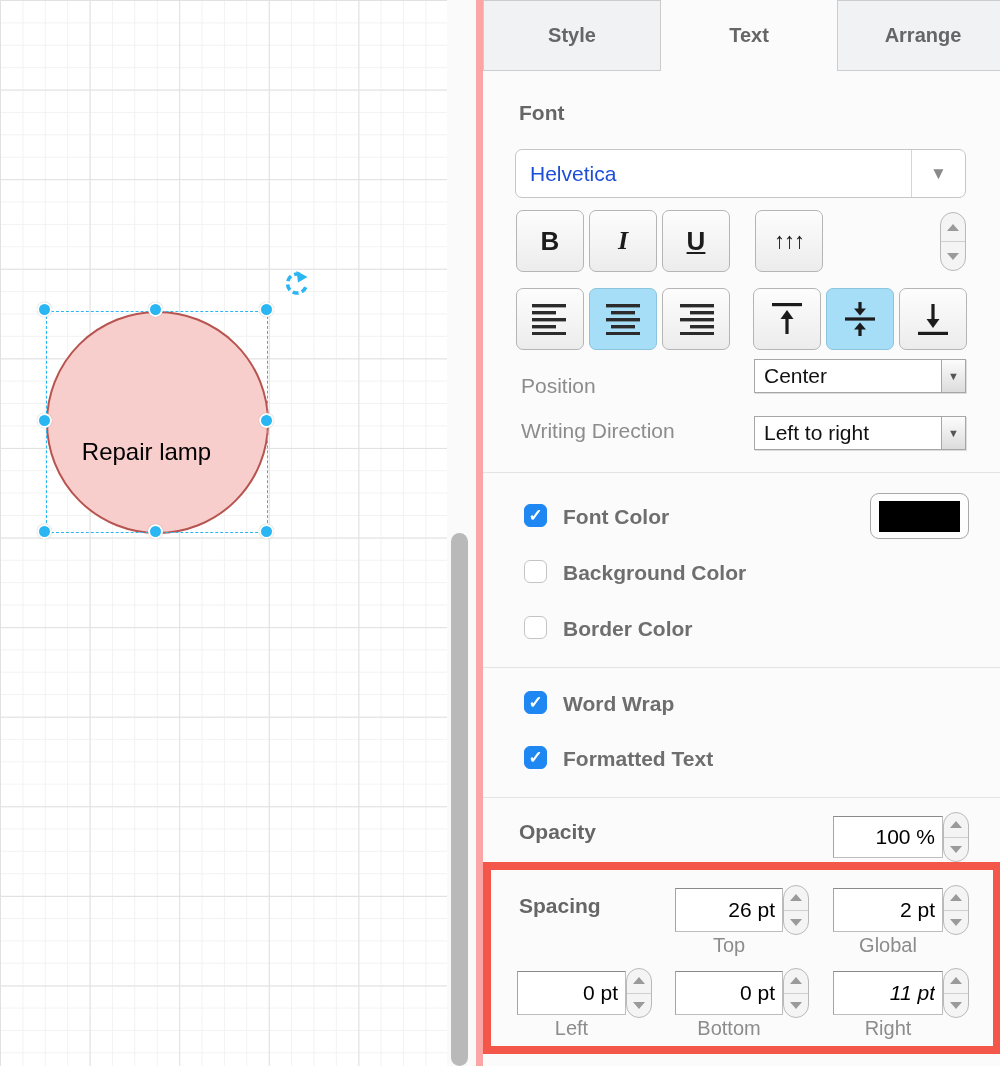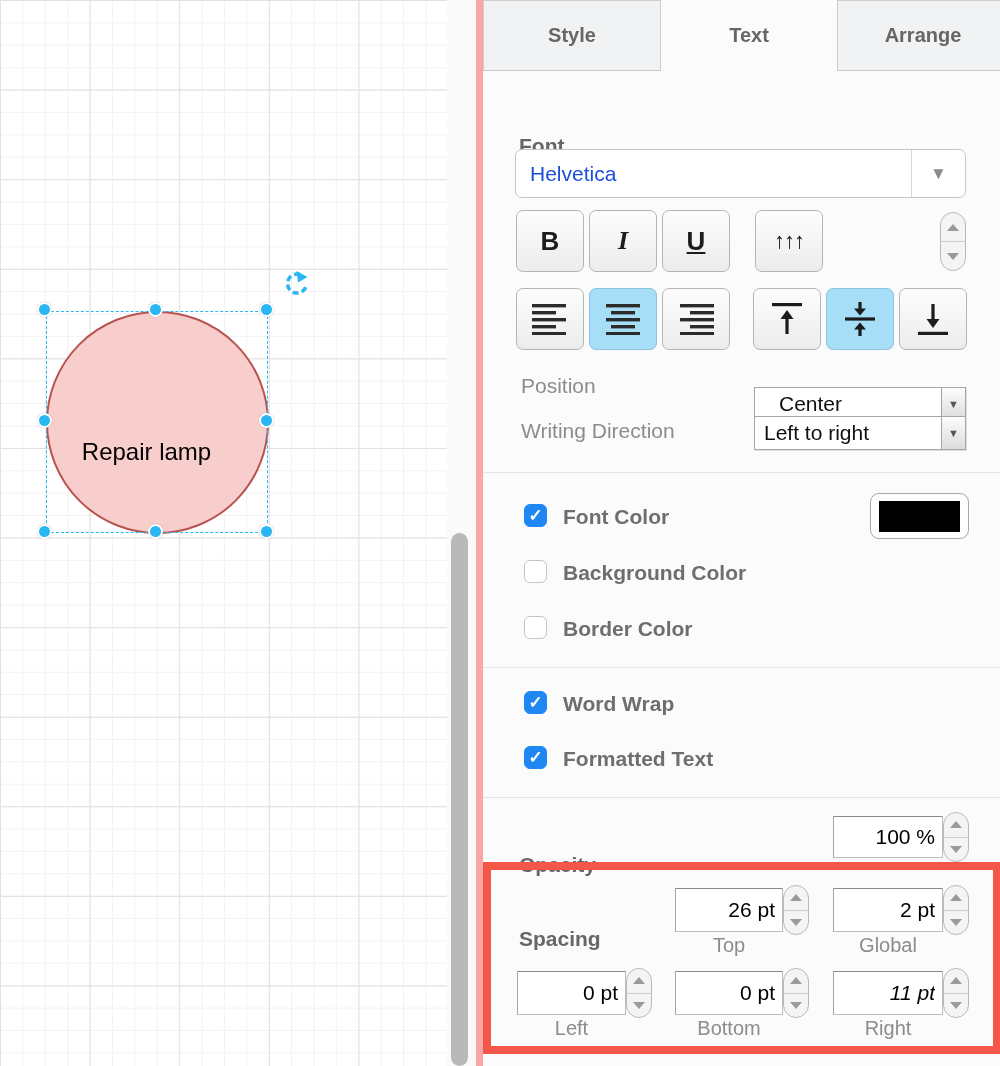--- a/index.html
+++ b/index.html
@@ -52,21 +52,21 @@
 
   
   #tabbar { position:absolute; left:0; top:0; width:524px; height:71px; }
   .tab {
     position:absolute; top:0; height:71px; display:flex; align-items:center; justify-content:center;
     font-size:20px; font-weight:bold; color:#666; cursor:default;
     background:#f1f2f3; border:1px solid #ccc;
   }
   .tab.active { background:#fbfbfb; border-bottom:none; border-top:none; }
 
-  .section-title { font-size:21px; font-weight:bold; color:#666;margin-top:33px; }
+  .section-title { font-size:21px; font-weight:bold; color:#666; }
   .plain-label  { font-size:21px; color:#8c8c8c; }
   .check-label  { font-size:21px; font-weight:bold; color:#6e6e6e; }
 
   
   .font-select {
     position:absolute; left:32px; top:149px; width:451px; height:49px;
     background:#fff; border:1px solid #c6c6c6; border-radius:7px;
     display:flex; align-items:center;
   }
   .font-select .name { flex:1; padding-left:14px; font-size:21px; color:#1d4ed8; }
@@ -267,21 +267,21 @@
       </div>
     <div class="tbtn" style="left:416px; top:288px;">
       <svg width="34" height="34" viewBox="0 0 34 34">
         <rect x="2" y="29.8" width="30" height="3.2" fill="#1c1c1c"></rect>
         <rect x="15.4" y="2" width="3.2" height="17" fill="#1c1c1c"></rect>
         <polygon points="17,26 10.5,17 23.5,17" fill="#1c1c1c"></polygon>
         </svg>
       </div>
 
     <div class="p-abs plain-label" style="left:38px; top:374px;">Position</div>
-    <div class="mini-select" style="left:271px; top:387px;padding-left:15px;">
+    <div class="mini-select" style="left:271px; top:359px;">
       <span class="val">Center</span>
       <span class="btn">▼</span>
     </div>
 
     <div class="p-abs plain-label" style="left:38px; top:419px;">Writing Direction</div>
     <div class="mini-select" style="left:271px; top:416px;">
       <span class="val">Left to right</span>
       <span class="btn">▼</span>
     </div>
 

